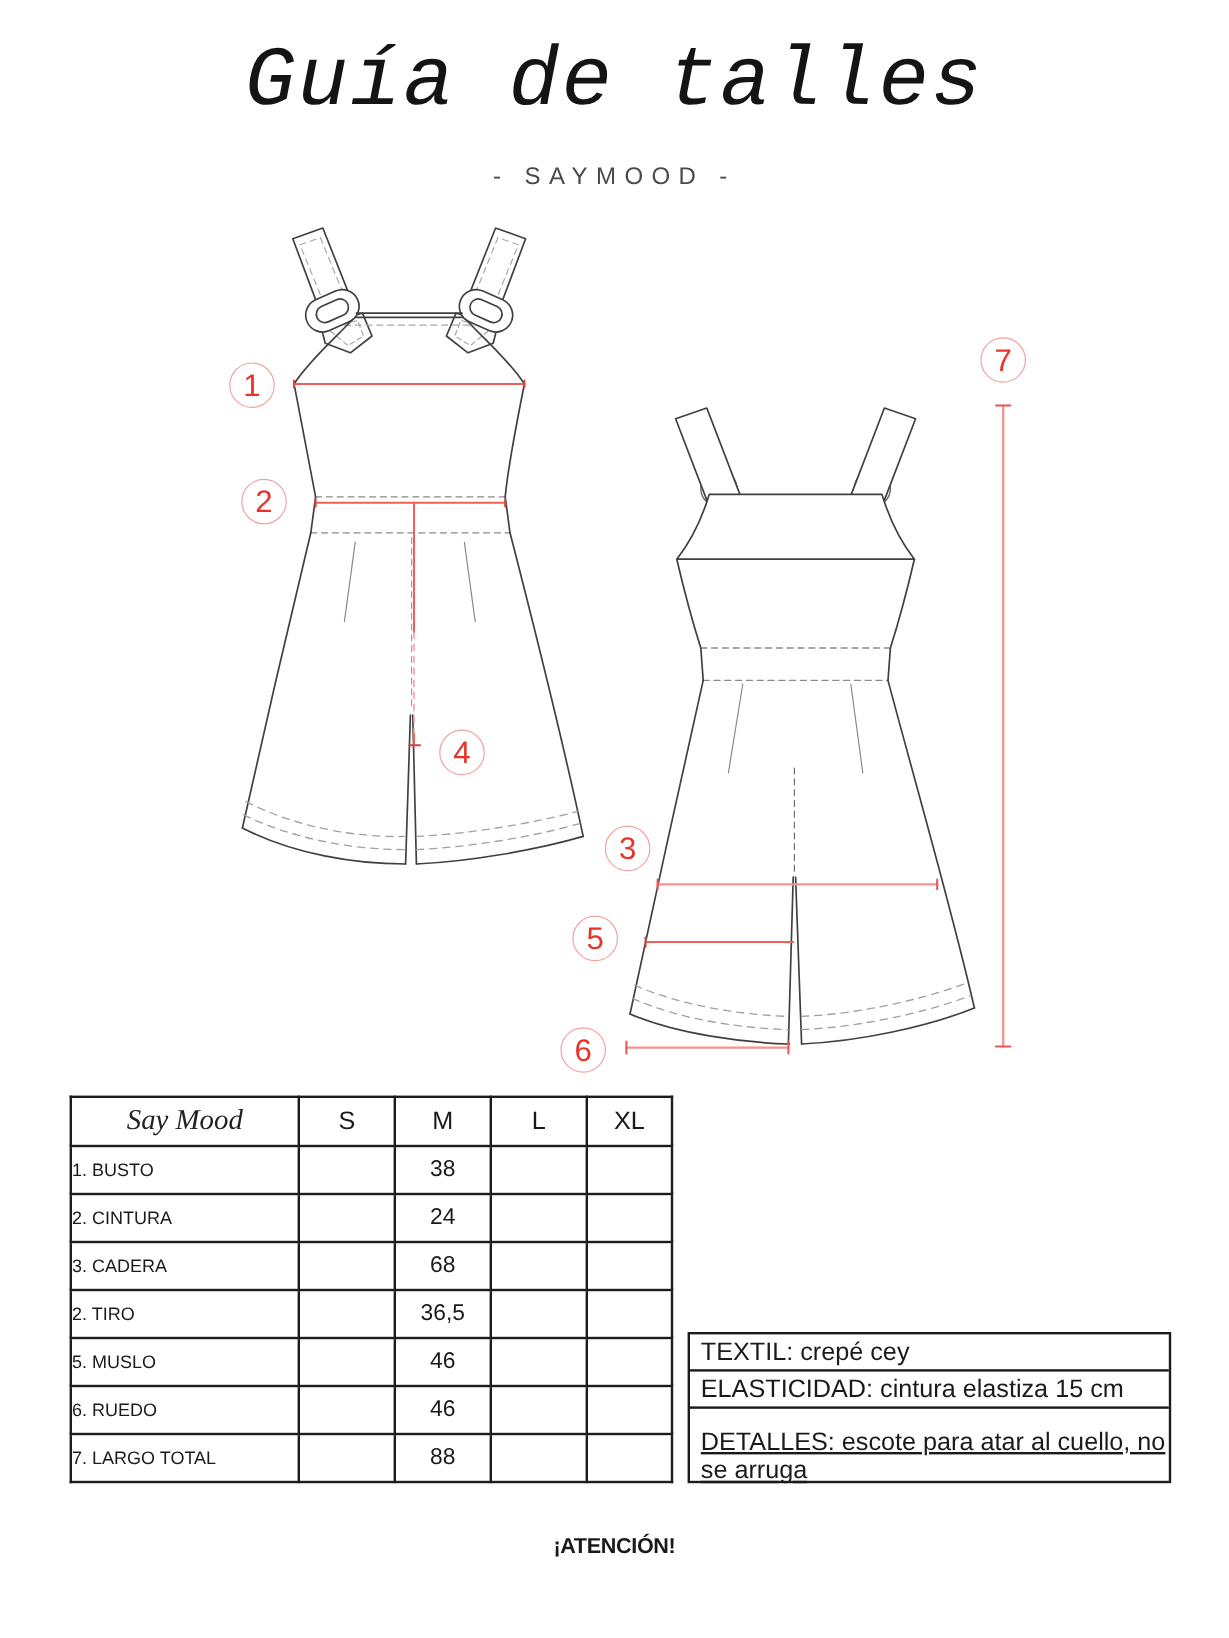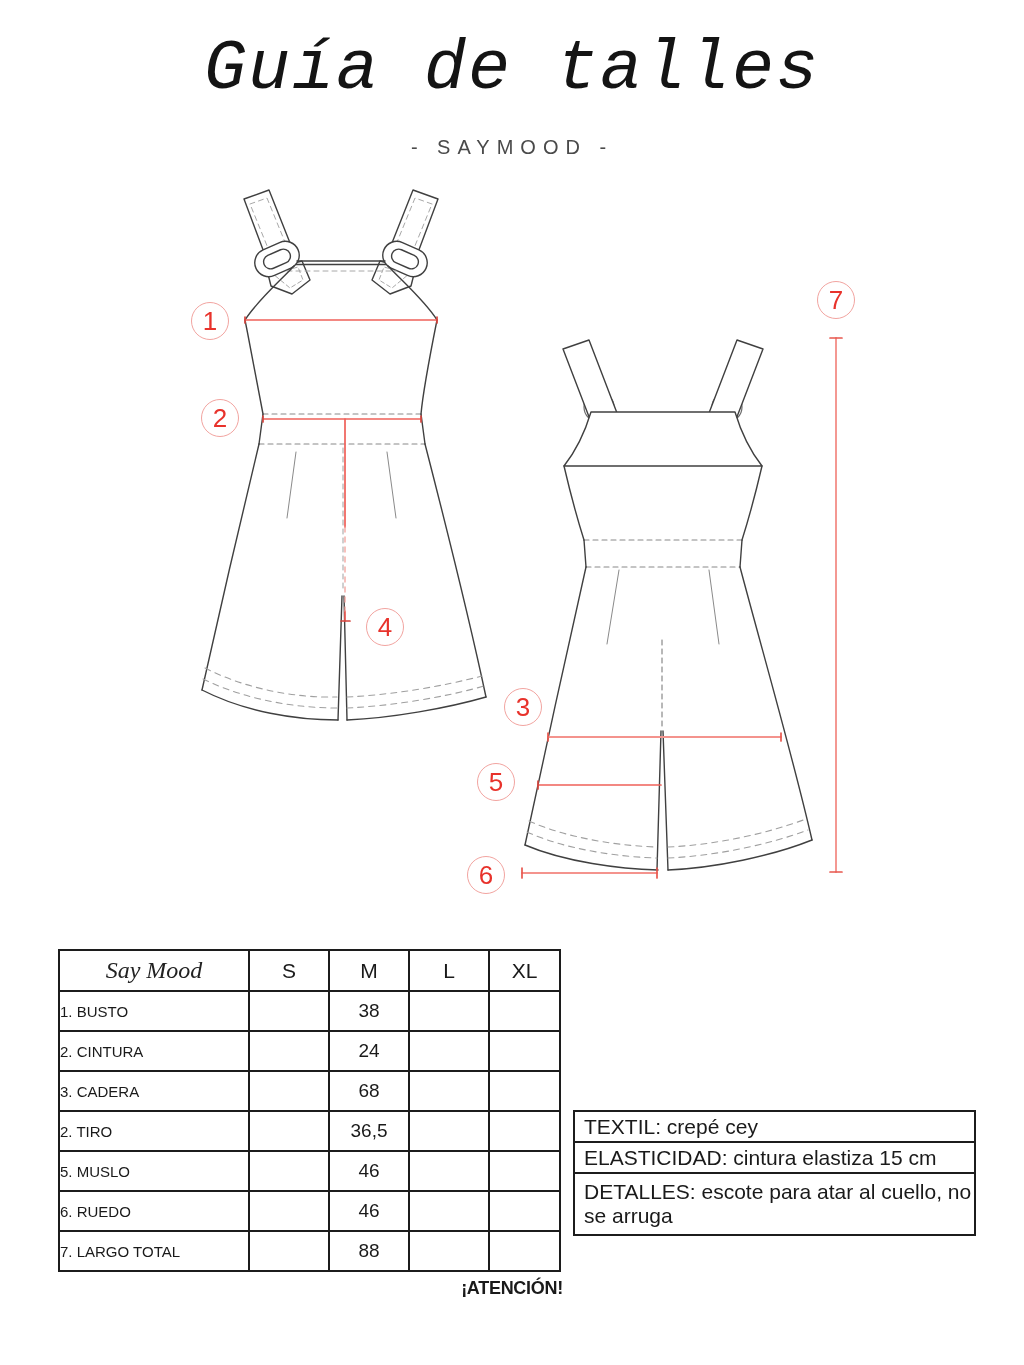--- a/index.html
+++ b/index.html
@@ -43,21 +43,21 @@
     border: 1.6px solid #f2a4a0;
     border-radius: 50%;
     display: flex; align-items: center; justify-content: center;
     font-size: 26px;
     color: #e8322b;
     background: transparent;
   }
   
   .size-table {
     position: absolute;
-    left: 58px; top: 949px;
+    left: 58px; top: 913px;
     border-collapse: collapse;
     table-layout: fixed;
   }
   .size-table th, .size-table td {
     border: 2px solid #1c1c1c;
     background: #fff;
   }
   .size-table .col-label { width: 190px; }
   .size-table .col-s, .size-table .col-m, .size-table .col-l { width: 80px; }
   .size-table .col-xl { width: 71px; }
@@ -85,22 +85,23 @@
   .details .d-row {
     font-size: 21px;
     padding: 0 0 0 9px;
     display: flex; align-items: center;
     height: 31px;
     border-bottom: 2px solid #1c1c1c;
   }
   .details .d-row:last-child {
     height: 60px;
     align-items: flex-start;
-    padding-top: 6px;
+    padding-top: 16px;
     border-bottom: none;
+    text-decoration: underline;
   }
   
   .attention {
     position: absolute;
     top: 1278px; left: 0; width: 100%;
     text-align: center;
     font-size: 18px; font-weight: 700;
     letter-spacing: -0.3px;
   }
   .attention-note {

